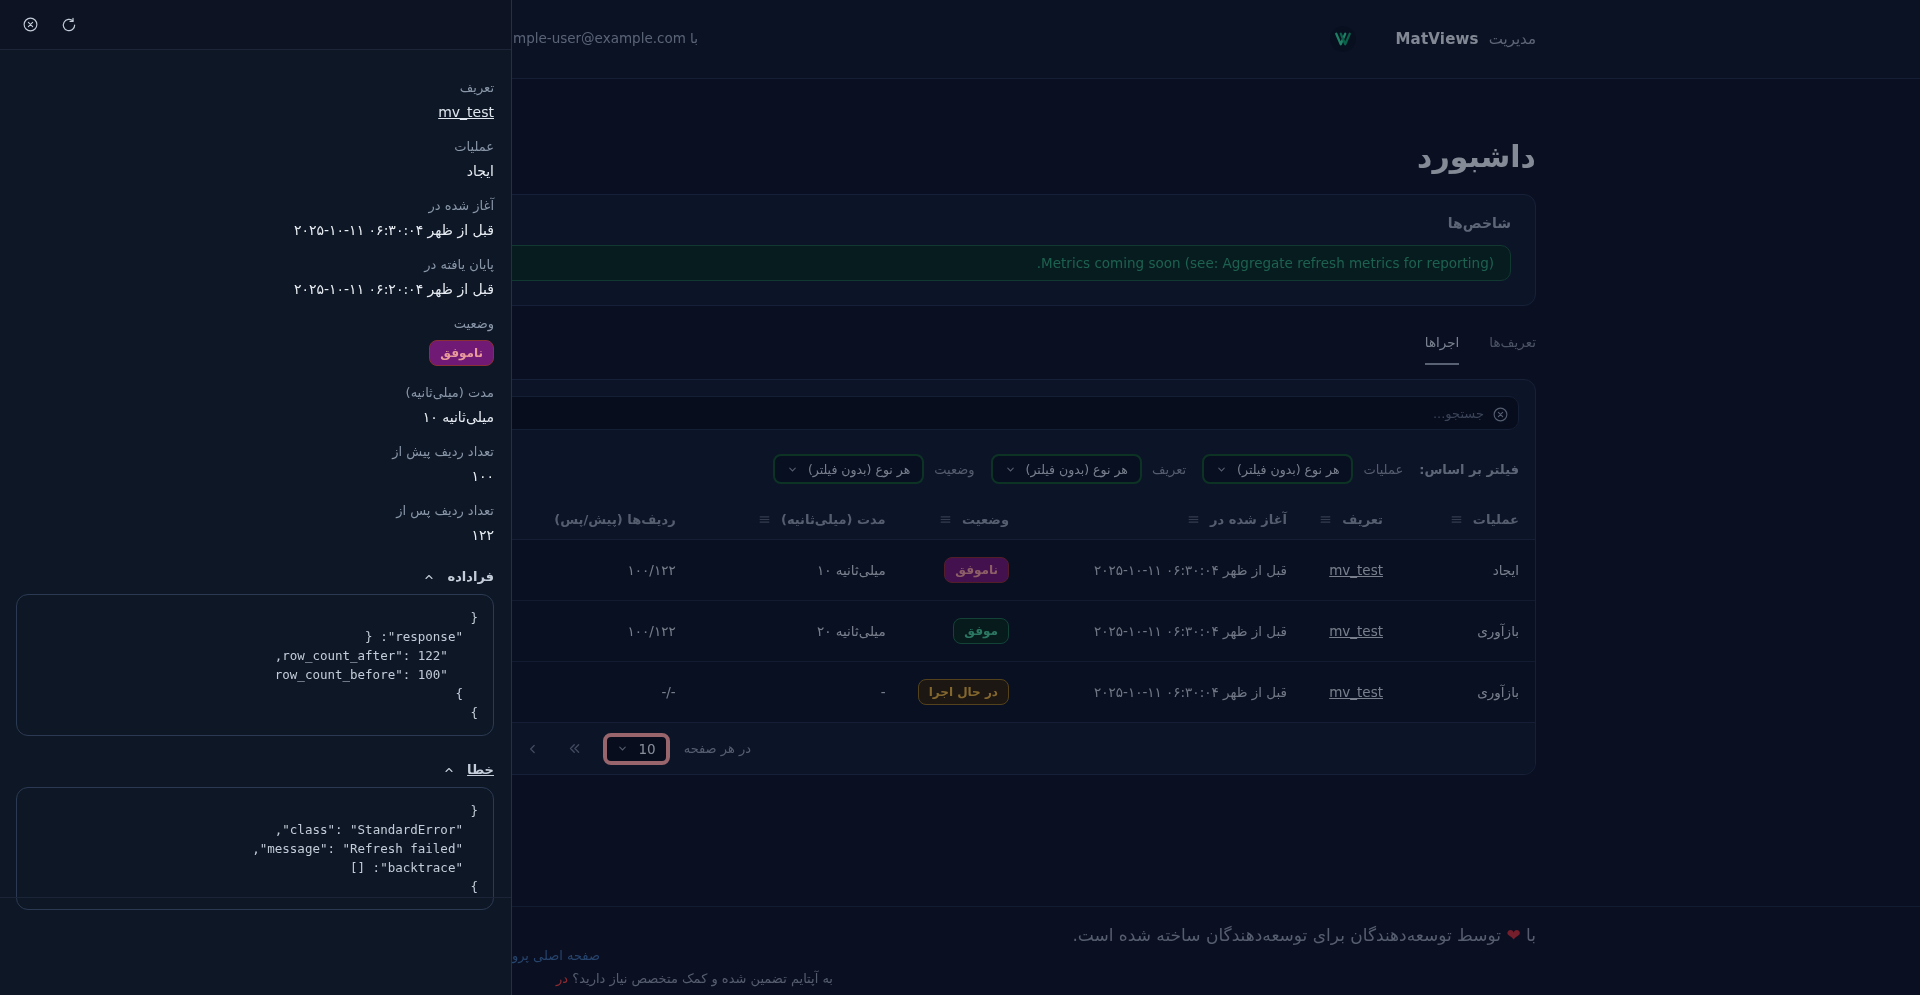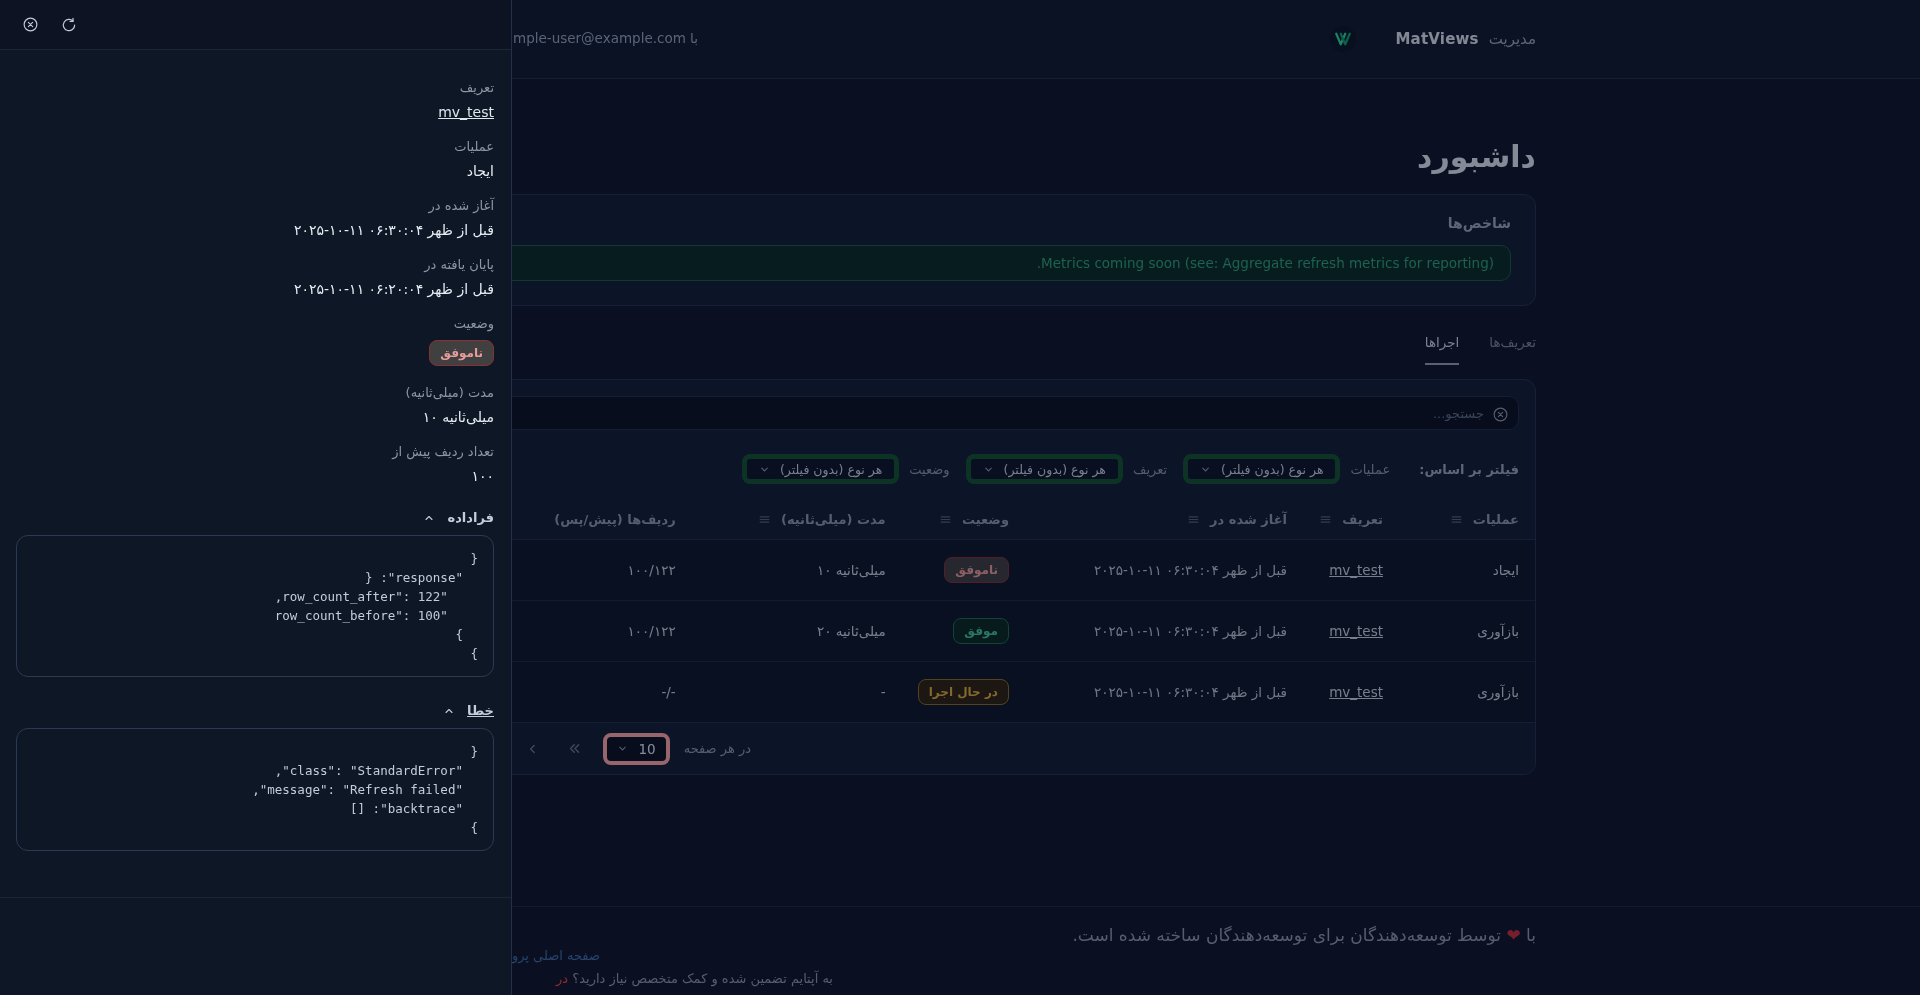--- a/index.html
+++ b/index.html
@@ -31,38 +31,38 @@
   .tab { padding-bottom:13px; color:#7d8899; cursor:pointer; }
   .tab.active { color:#cbd5e1; border-bottom:2px solid #93a1b3; }
 
   .table-card { margin-top:14px; overflow:hidden; padding:0; }
   .search-wrap { padding:16px; position:relative; }
   .search-input { width:100%; height:34px; background:#0a1322; border:1px solid #203049; border-radius:10px; direction:rtl; text-align:right; color:#cbd5e1; font-size:13px; padding:0 34px 0 12px; outline:none; font-family:"DejaVu Sans",sans-serif; }
   .search-input::placeholder { color:#5f6d83; }
   .search-clear { position:absolute; top:26px; right:26px; color:#8b99ad; display:flex; }
 
   .filter-row { direction:rtl; display:flex; align-items:center; gap:10px; padding:8px 16px 18px; }
-  .filter-caption { font-size:13px; font-weight:bold; color:#9aa7b8; white-space:nowrap;margin-left:13px; }
+  .filter-caption { font-size:13px; font-weight:bold; color:#9aa7b8; white-space:nowrap; }
   .filter-label { font-size:13px; color:#8b97a8; margin-right:6px; white-space:nowrap; }
-  .select { height:30px; display:flex; align-items:center; gap:10px; background:#0c1628; border:5px solid #14532d; border-radius:8px; padding:0 12px; color:#c6cfda; font-size:12.5px; white-space:nowrap; cursor:pointer; }
+  .select { height:30px; display:flex; align-items:center; gap:10px; background:#0c1628; border:2px solid #14532d; border-radius:8px; padding:0 12px; color:#c6cfda; font-size:12.5px; white-space:nowrap; cursor:pointer; }
   .select .caret { color:#8b97a8; display:flex; }
 
   table.runs { width:100%; border-collapse:collapse; direction:rtl; }
   .runs th { padding:10px 16px 12px; text-align:right; font-size:13px; color:#8d99ab; font-weight:bold; border-bottom:1px solid #223049; white-space:nowrap; }
   .th-inner { display:inline-flex; align-items:center; gap:10px; }
   .th-inner .bars { color:#566375; display:flex; }
   .runs tbody { background:#0e1828; }
   .runs td { padding:17px 16px; text-align:right; font-size:13.5px; color:#c6cfd9; border-bottom:1px solid #1d2a42; white-space:nowrap; }
   .runs tbody tr:last-child td { border-bottom:none; }
   td.c-def span { text-decoration:underline; cursor:pointer; }
   .ltr { direction:ltr; }
   td.c-date { color:#b9c2ce; }
 
   .badge { display:inline-block; padding:3px 10px; border-radius:8px; font-size:12px; font-weight:bold; border:1px solid transparent; line-height:1.5; }
-  .b-failed  { background:#404040; border-color:#8a2f34; color:#e99b9b; }
+  .b-failed  { background:#701a75; border-color:#8a2f34; color:#e99b9b; }
   .b-success { background:#0b2b21; border-color:#1e6b4d; color:#46c394; }
   .b-running { background:#2d2410; border-color:#8a6b20; color:#d9a83e; }
 
   .pagination { position:relative; height:52px; background:#131e33; border-top:1px solid #223049; }
   .pager { position:absolute; top:0; bottom:0; right:784px; display:flex; align-items:center; gap:14px; direction:rtl; }
   .per-page-label { font-size:13px; color:#8d99ab; white-space:nowrap; }
   .per-page-select { height:32px; min-width:64px; display:flex; align-items:center; gap:10px; justify-content:flex-start; background:#0a1322; border:4px solid #fca5a5; border-radius:8px; padding:0 10px; color:#dfe6ee; font-size:13.5px; cursor:pointer; }
   .page-btn { width:28px; height:28px; display:flex; align-items:center; justify-content:center; color:#6b7890; cursor:pointer; border-radius:6px; }
 
   .footer { position:absolute; left:0; right:0; top:906px; border-top:1px solid #1d2a42; }
@@ -344,20 +344,24 @@
         <div class="field-value"><span class="badge b-failed">ناموفق</span></div>
       </div>
       <div class="field">
         <div class="field-label">مدت (میلی‌ثانیه)</div>
         <div class="field-value ltr">۱۰ میلی‌ثانیه</div>
       </div>
       <div class="field">
         <div class="field-label">تعداد ردیف پیش از</div>
         <div class="field-value ltr">۱۰۰</div>
       </div>
+      <div class="field">
+        <div class="field-label">تعداد ردیف پس از</div>
+        <div class="field-value ltr">۱۲۲</div>
+      </div>
 
       <div class="collapse-head">
         <span>فراداده</span>
         <span class="chev">
           <svg width="12" height="12" viewBox="0 0 24 24" fill="none" stroke="currentColor" stroke-width="2.2" stroke-linecap="round" stroke-linejoin="round">
               <path d="M6 15l6-6 6 6"></path>
             </svg>
         </span>
       </div>
       <div class="code-box">

